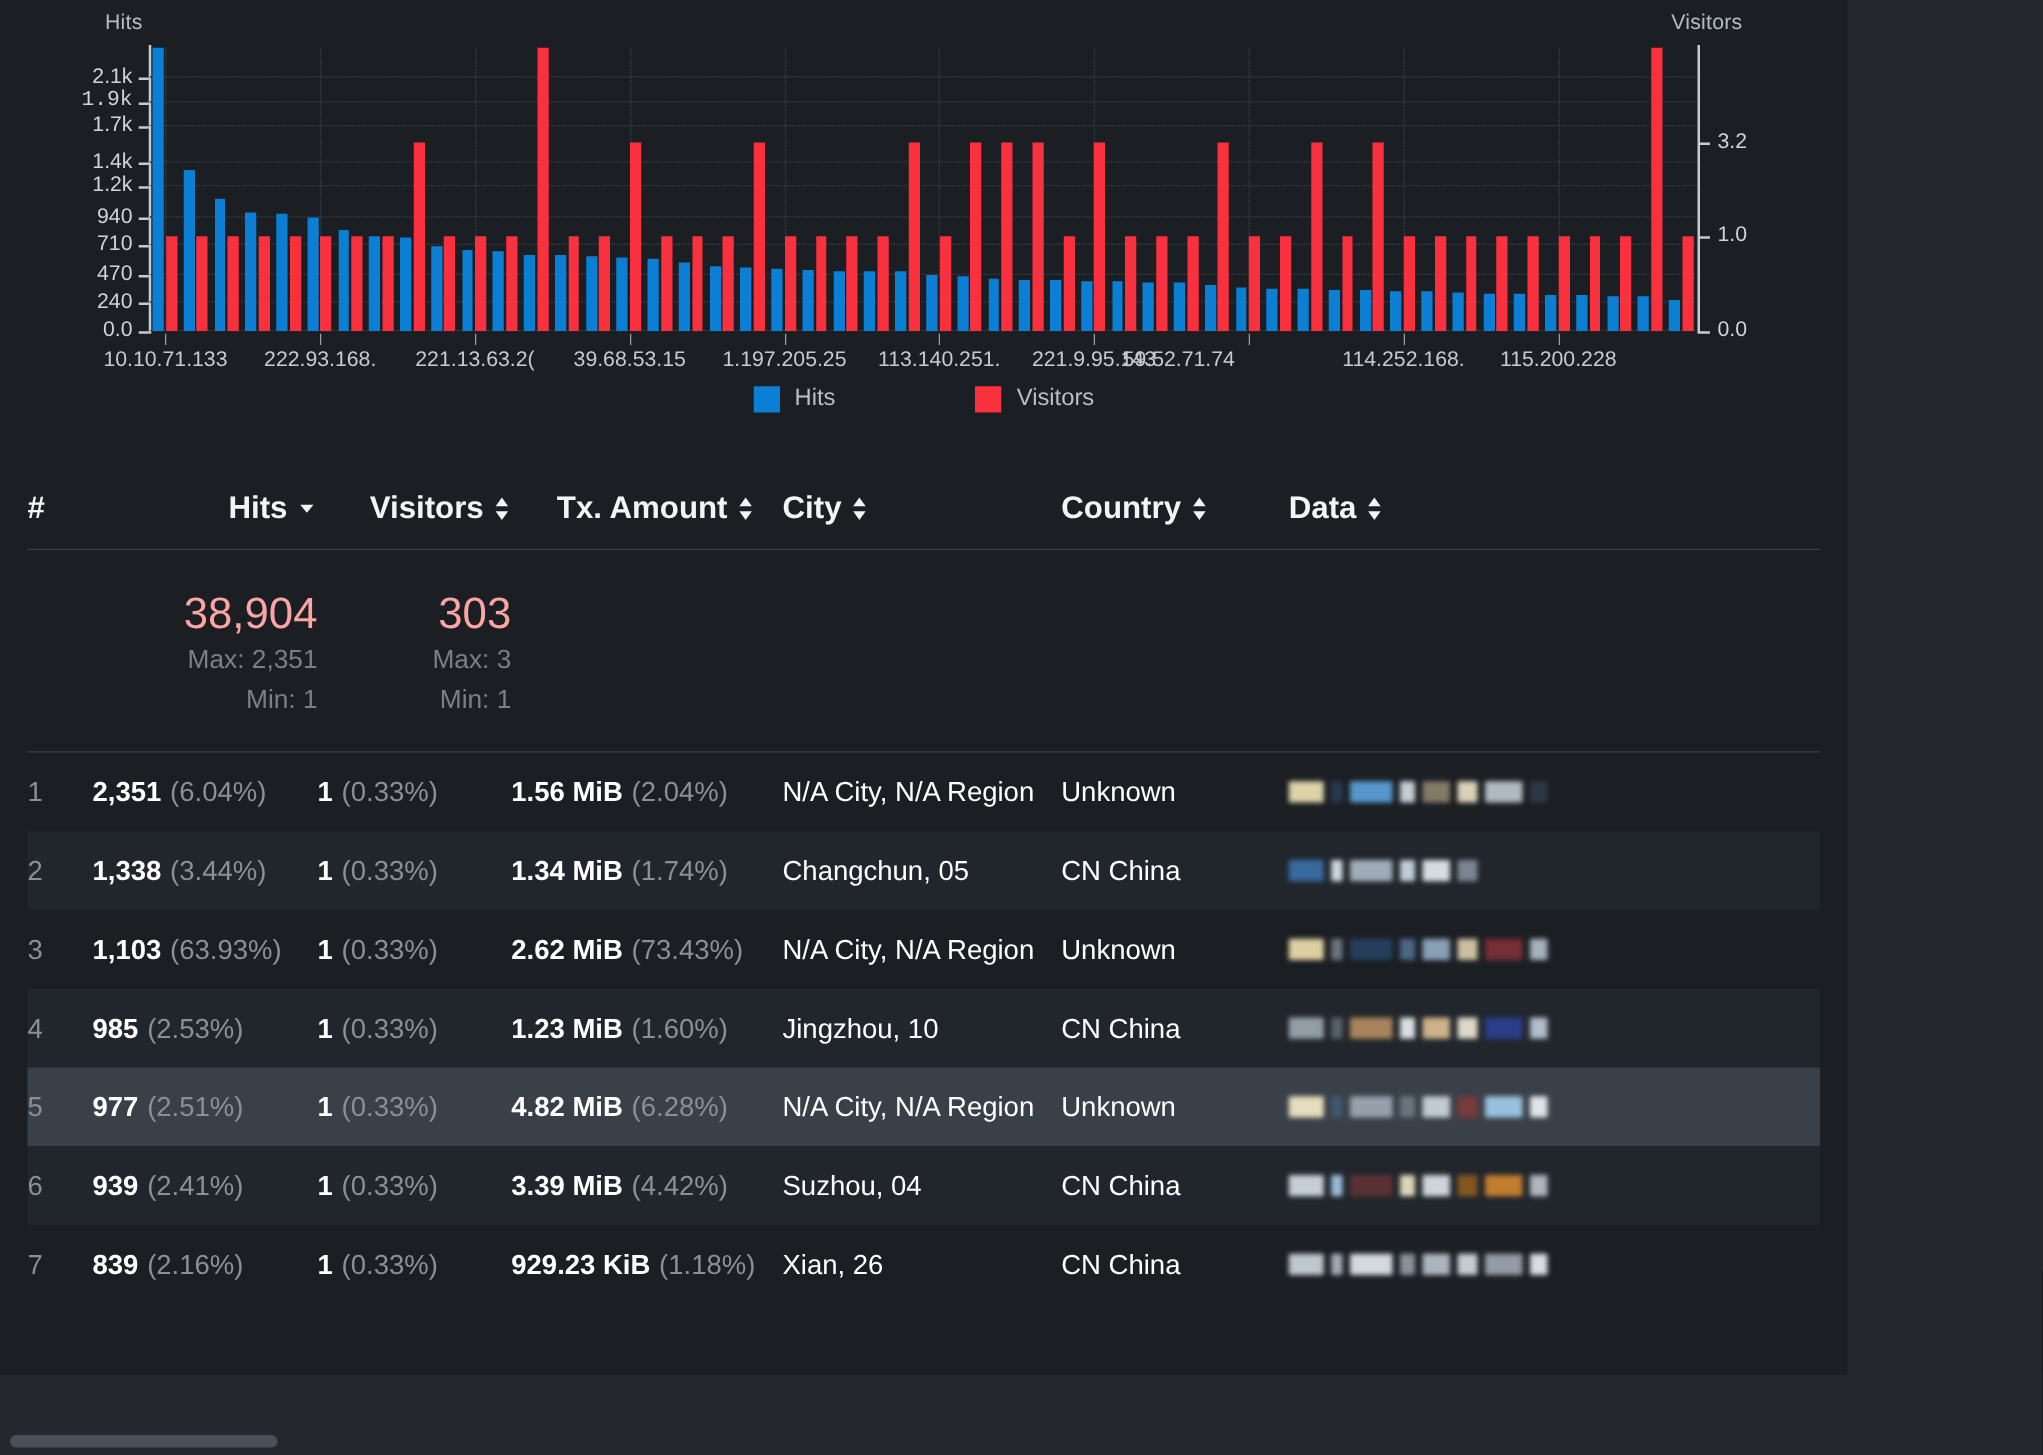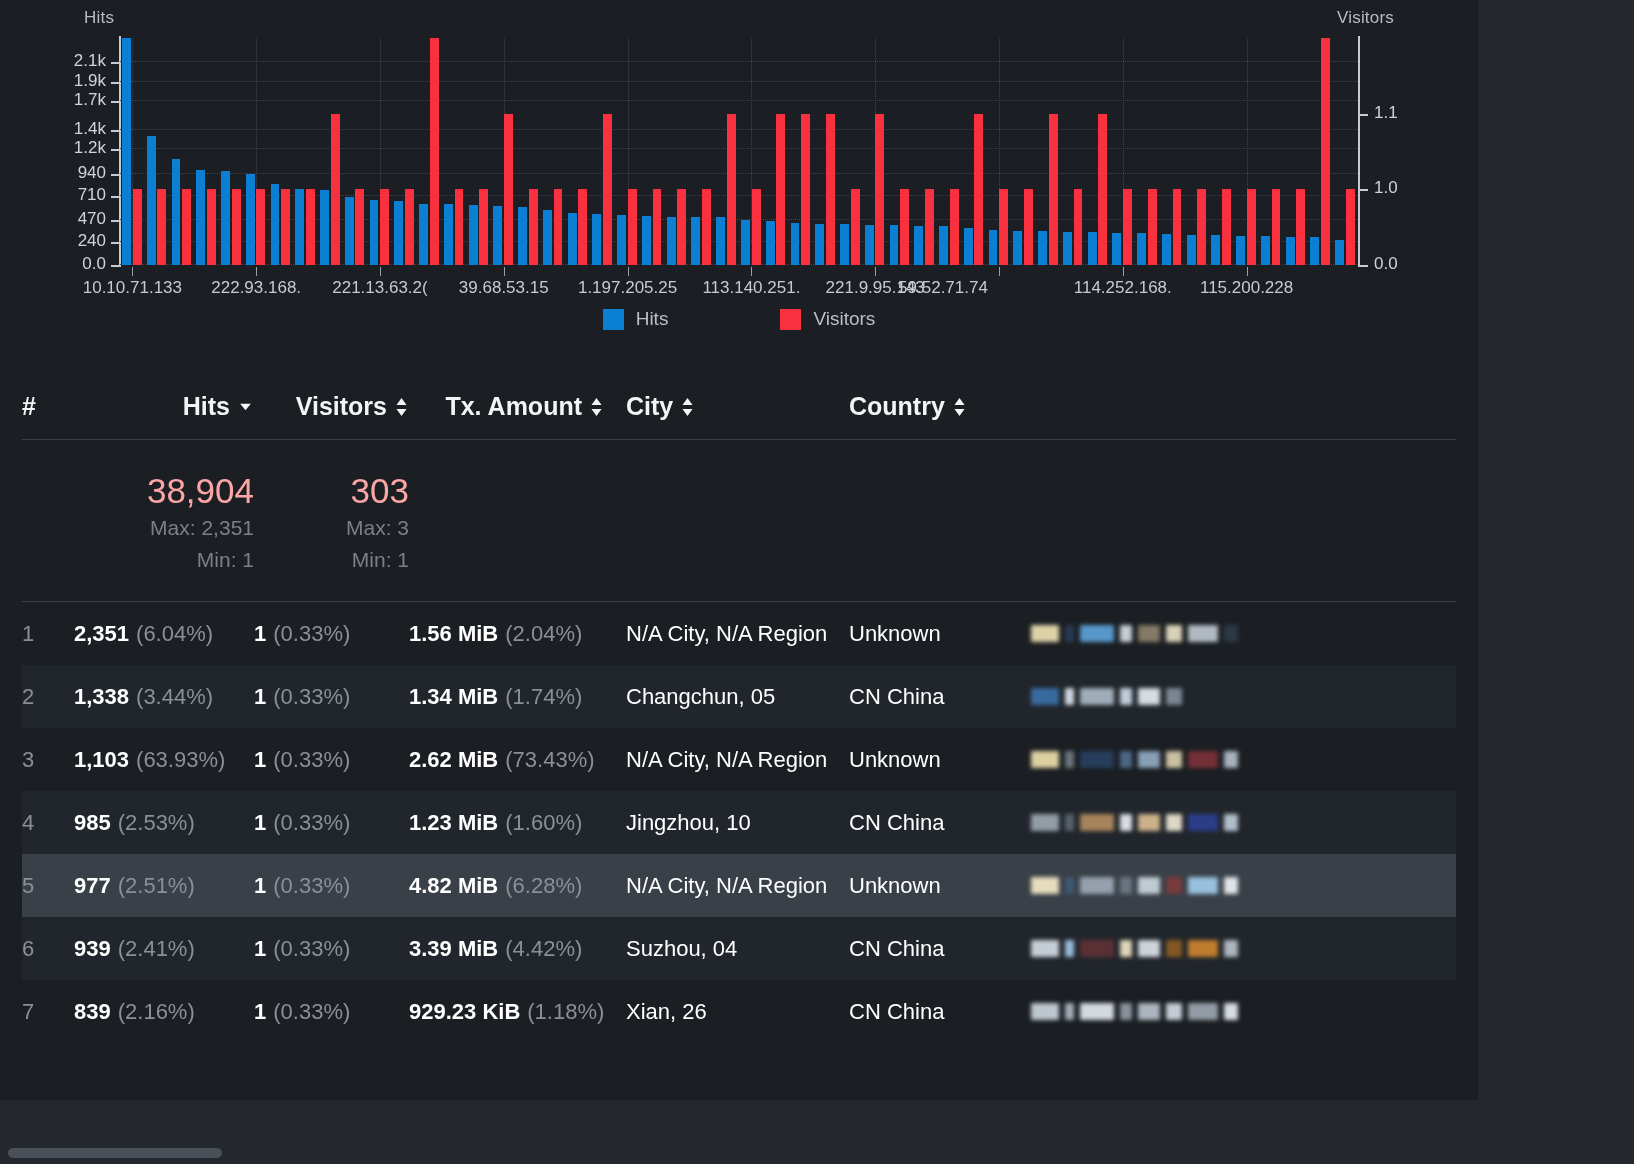--- a/index.html
+++ b/index.html
@@ -375,29 +375,29 @@
           <div class="ylabel-l" style="top: 185.446px;">710</div>
           <div class="tick-l" style="top: 174.239px;"></div>
           <div class="ylabel-l" style="top: 163.239px;">940</div>
           <div class="tick-l" style="top: 149.134px;"></div>
           <div class="ylabel-l" style="top: 138.134px;">1.2k</div>
           <div class="tick-l" style="top: 129.823px;"></div>
           <div class="ylabel-l" style="top: 118.823px;">1.4k</div>
           <div class="tick-l" style="top: 100.857px;"></div>
           <div class="ylabel-l" style="top: 89.8571px;">1.7k</div>
           <div class="tick-l" style="top: 81.5462px;"></div>
-          <div class="ylabel-l" style="top: 70.5462px;">1.9k</div>
+          <div class="ylabel-l" style="top: 70.5462px; font-family: Liberation Mono, monospace;">1.9k</div>
           <div class="tick-l" style="top: 62.2352px;"></div>
           <div class="ylabel-l" style="top: 51.2352px;">2.1k</div>
           <div class="tick-r" style="top: 265px;"></div>
           <div class="ylabel-r" style="top: 254px;">0.0</div>
           <div class="tick-r" style="top: 189.333px;"></div>
           <div class="ylabel-r" style="top: 178.333px;">1.0</div>
           <div class="tick-r" style="top: 113.667px;"></div>
-          <div class="ylabel-r" style="top: 102.667px;">1.1</div>
+          <div class="ylabel-r" style="top: 102.667px;">3.2</div>
           <div class="xtick" style="left: 132.38px;"></div>
           <div class="xtick-label" style="left: 132.38px;">10.10.71.133</div>
           <div class="xtick" style="left: 256.18px;"></div>
           <div class="xtick-label" style="left: 256.18px;">222.93.168.</div>
           <div class="xtick" style="left: 379.98px;"></div>
           <div class="xtick-label" style="left: 379.98px;">221.13.63.2(</div>
           <div class="xtick" style="left: 503.78px;"></div>
           <div class="xtick-label" style="left: 503.78px;">39.68.53.15</div>
           <div class="xtick" style="left: 627.58px;"></div>
           <div class="xtick-label" style="left: 627.58px;">1.197.205.25</div>
@@ -468,20 +468,29 @@
           </div>
         <div class="th col-country">
             <span>Country</span>
             <span class="sort-ico" id="srt-country">
               <svg width="15" height="22" viewBox="0 0 14 22">
                 <path d="M7 2 L12 9 L2 9 Z" fill="#f2f4f6"></path>
                 <path d="M7 20 L2 13 L12 13 Z" fill="#f2f4f6"></path>
               </svg>
             </span>
           </div>
+        <div class="th col-data">
+            <span>Data</span>
+            <span class="sort-ico" id="srt-data">
+              <svg width="15" height="22" viewBox="0 0 14 22">
+                <path d="M7 2 L12 9 L2 9 Z" fill="#f2f4f6"></path>
+                <path d="M7 20 L2 13 L12 13 Z" fill="#f2f4f6"></path>
+              </svg>
+            </span>
+          </div>
       </div>
 
       <div class="summary">
         <div class="col-rank"></div>
 
         <div class="col-hits sum-cell">
           <div class="sum-big">38,904</div>
           <div class="sum-sub">Max: 2,351</div>
           <div class="sum-sub">Min: 1</div>
         </div>

